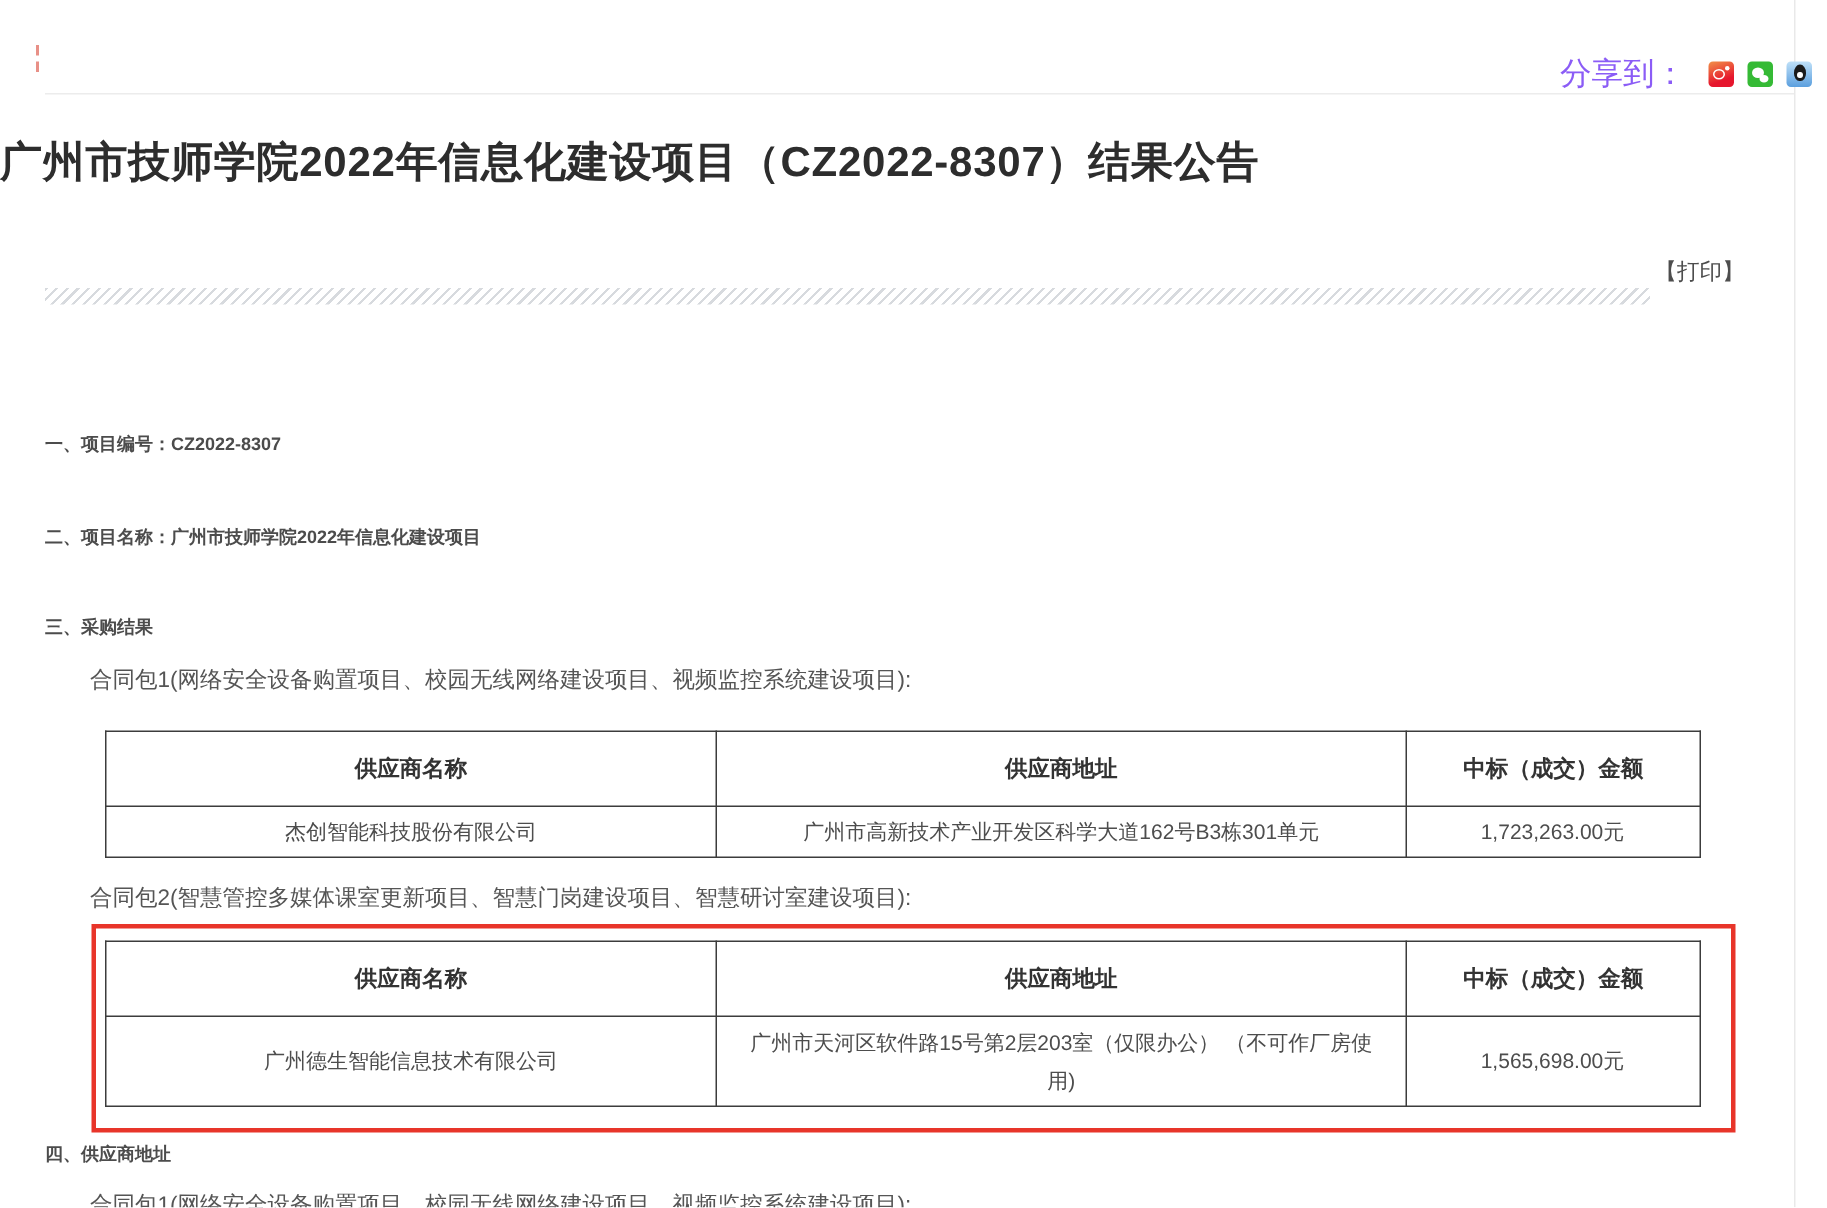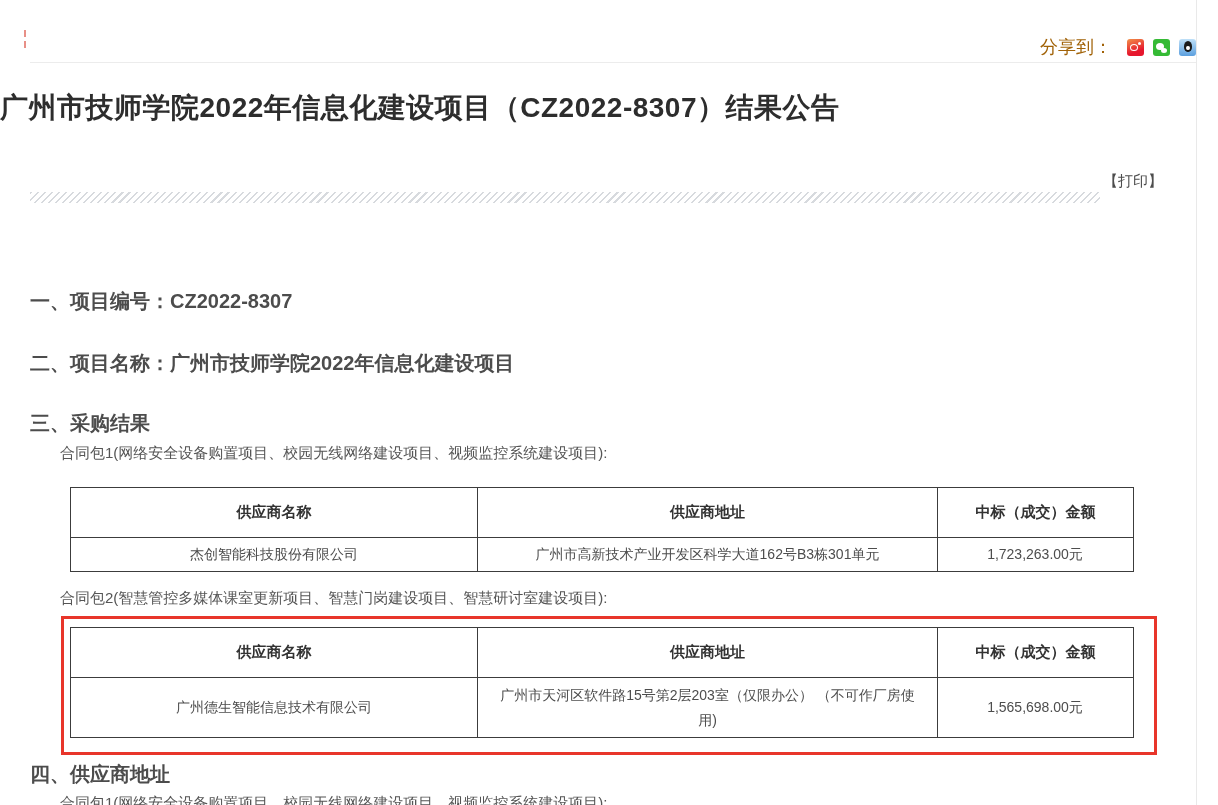--- a/index.html
+++ b/index.html
@@ -11,21 +11,21 @@
 
   .red-speck { position:absolute; left:24px; width:2px; background:rgba(214,52,36,0.55); }
   .speck-a { top:30px; height:7px; }
   .speck-b { top:41px; height:7px; }
 
   .meta-bar { position:absolute; left:30px; top:30px; font-size:15px; color:#9b9b9b; white-space:nowrap; }
   .meta-bar .grp { margin-right:28px; }
   .meta-bar span { letter-spacing:0.3px; }
 
   .share-bar { position:absolute; left:1040px; top:35px; display:flex; align-items:center; }
-  .share-label { font-size:18px; color:#a16207; margin-right:6px; }
+  .share-label { font-size:21px; color:#8b5cf6; margin-right:6px; }
   .share-icon { position:relative; width:17px; height:17px; border-radius:3px; margin-left:9px; display:inline-block; cursor:pointer; }
   .weibo { background:linear-gradient(160deg,#f19149 0%,#e6162d 70%); }
   .weibo i { position:absolute; left:3px; top:5px; width:8px; height:7px; border:1.5px solid #fff; border-radius:50%; display:block; }
   .weibo b { position:absolute; right:3px; top:3px; width:3px; height:3px; background:#fff; border-radius:50%; display:block; }
   .wechat { background:#35ba35; }
   .wechat i { position:absolute; left:3px; top:4px; width:8px; height:7px; background:#fff; border-radius:50%; display:block; }
   .wechat b { position:absolute; right:3px; bottom:3px; width:6px; height:5px; background:#fff; border-radius:50%; display:block; }
   .qq { background:linear-gradient(180deg,#bfe0f8 0%,#5b9fde 100%); }
   .qq i { position:absolute; left:4.5px; top:2.5px; width:8px; height:11px; background:#1a1a1a; border-radius:50% 50% 45% 45%; display:block; }
   .qq b { position:absolute; left:6.5px; top:7px; width:4px; height:4.5px; background:#fff; border-radius:50%; display:block; }
@@ -33,21 +33,21 @@
   .meta-divider { position:absolute; left:30px; top:62px; width:1166px; height:1px; background:#ececec; }
 
   .page-title { position:absolute; left:0; top:89px; width:1062px; 
     font-size:28px; font-weight:700; color:#2d2d2d; letter-spacing:0.5px; }
 
   .print-btn { position:absolute; left:1103px; top:143px; font-size:15px; color:#4d4d4d; cursor:pointer;margin-top:29px; }
 
   .hatch { position:absolute; left:30px; top:192px; width:1070px; height:11px;
     background:repeating-linear-gradient(135deg,#d7dade 0,#d7dade 1.5px,#ffffff 1.5px,#ffffff 5px); }
 
-  .section { position:absolute; left:30px; font-size:20px; font-weight:700; color:#4c4c4c; white-space:nowrap; }
+  .section { position:absolute; left:30px; font-size:12px; font-weight:700; color:#4c4c4c; white-space:nowrap; }
   .sec1 { top:288px; } .sec2 { top:350px; } .sec3 { top:410px; } .sec4 { top:761px; }
 
   .pkg-intro { position:absolute; left:60px; font-size:15px; color:#555; white-space:nowrap; }
   .intro1 { top:444px; } .intro2 { top:589px; }
 
   table.result { position:absolute; left:70px; width:1063px; border-collapse:collapse; table-layout:fixed; }
   .table1 { top:487px; } .table2 { top:627px; }
   table.result th, table.result td { border:1px solid #3c3c3c; }
   table.result th { height:50px; font-size:15px; font-weight:700; color:#333; text-align:center; }
   .table1 td { height:32px; }

